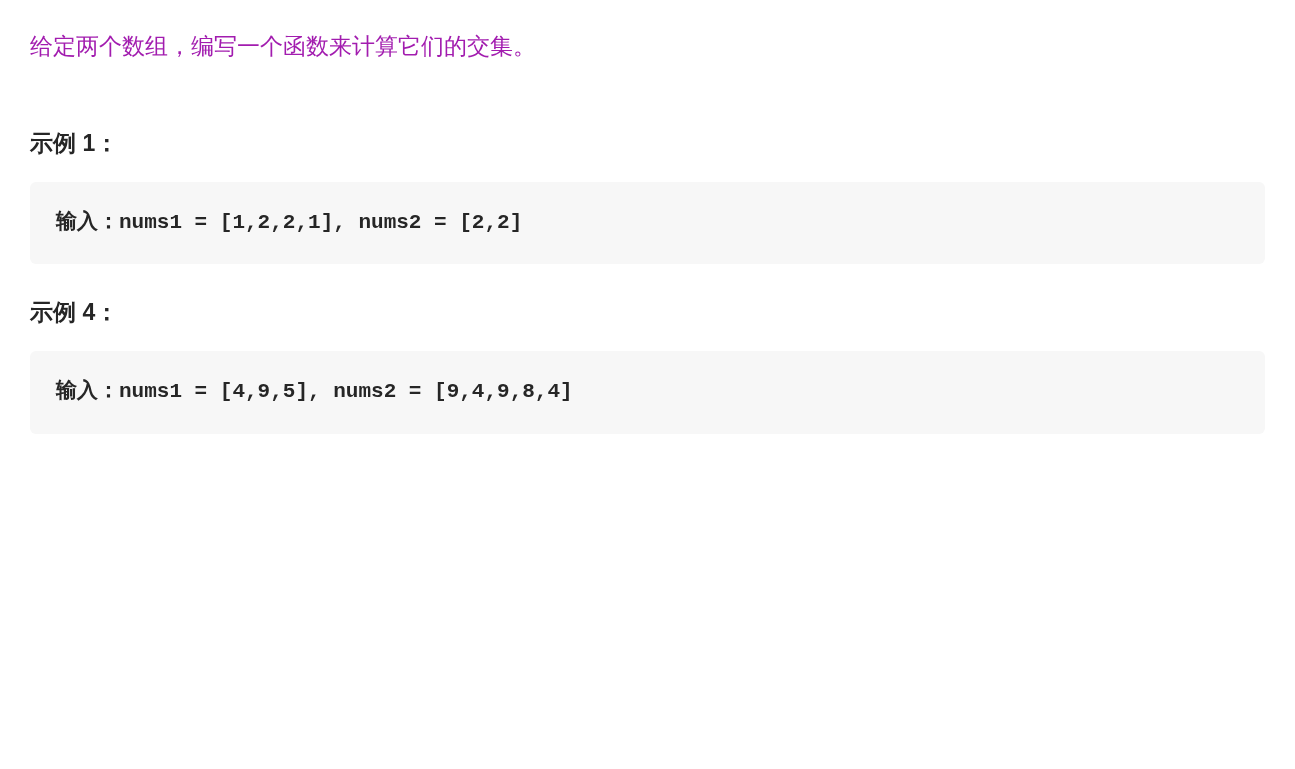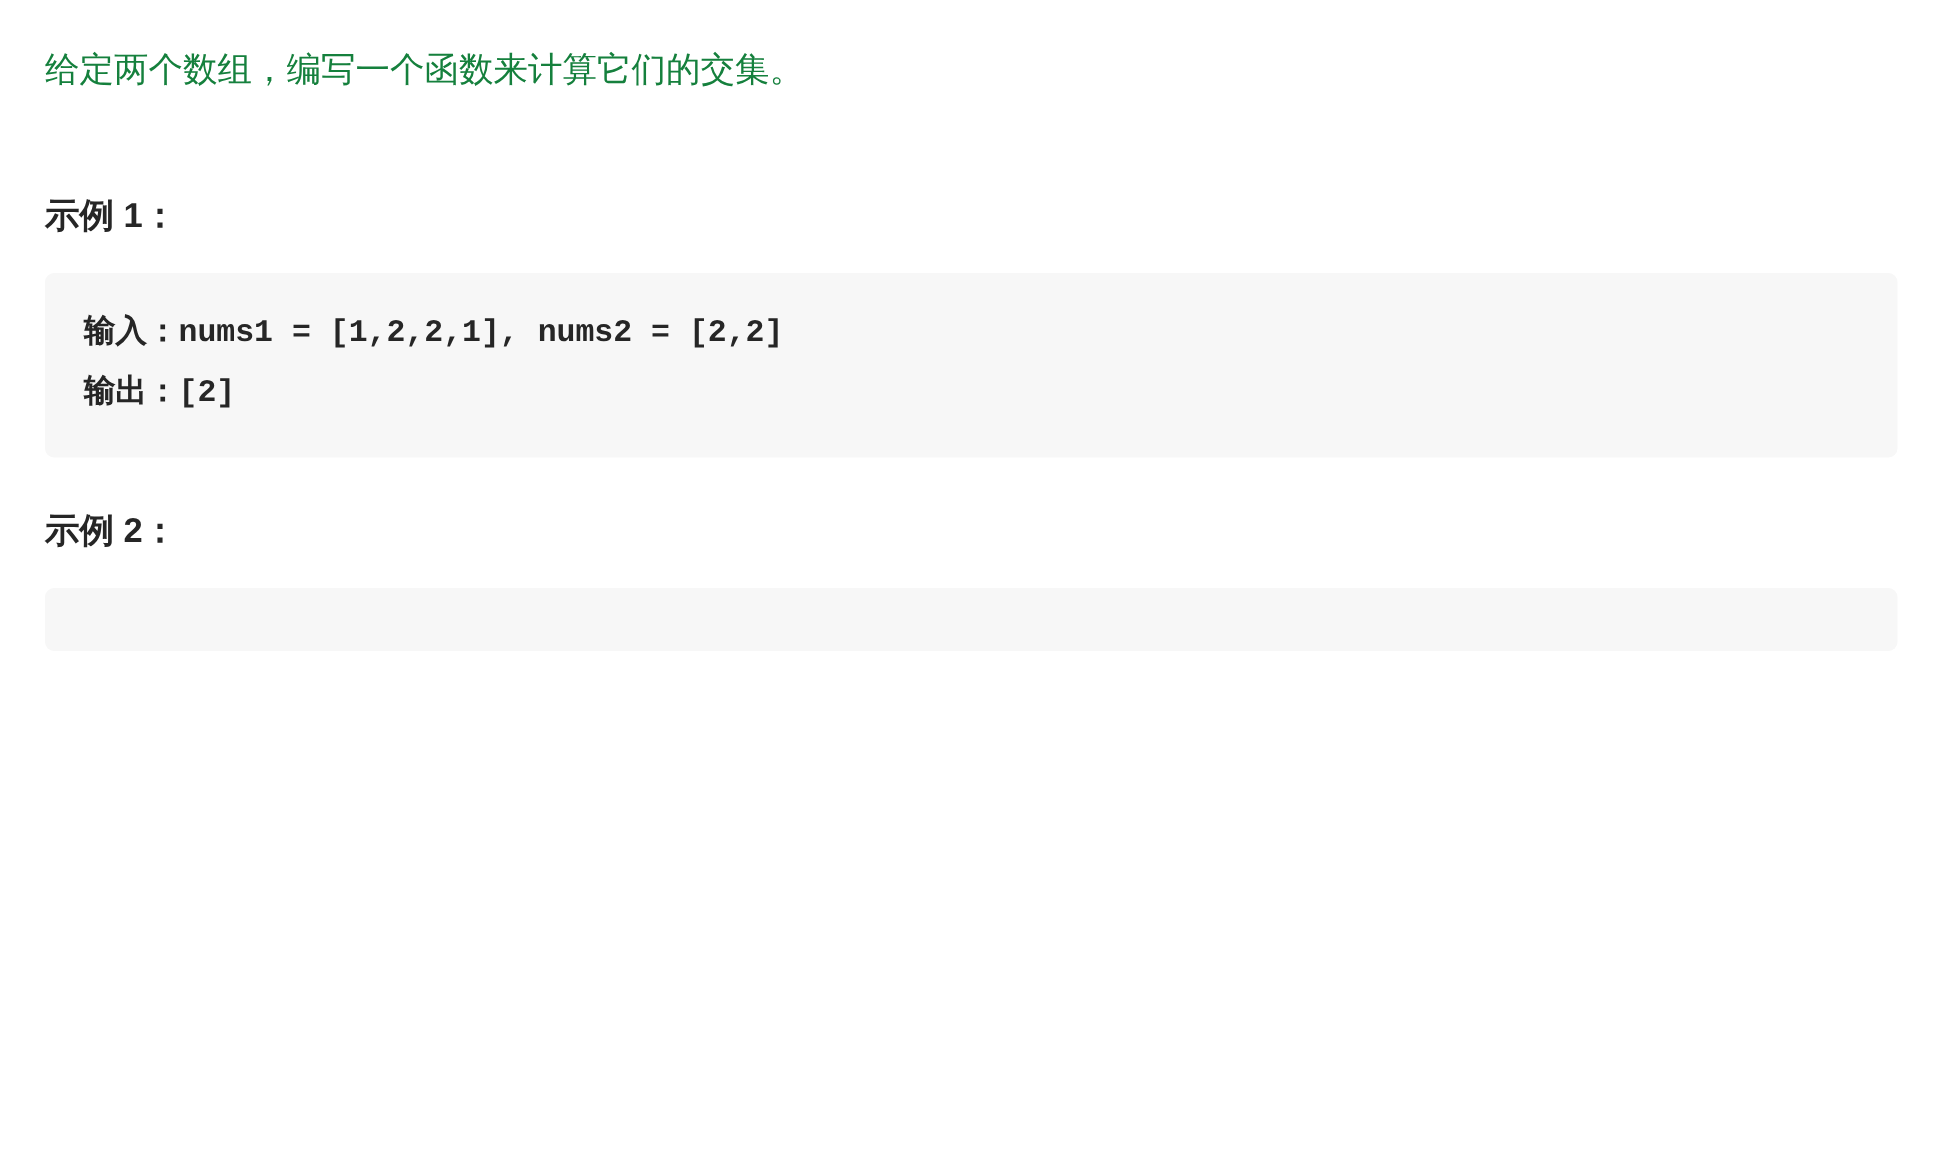--- a/index.html
+++ b/index.html
@@ -10,21 +10,21 @@
     body {
       font-family: -apple-system, BlinkMacSystemFont, "Segoe UI", "PingFang SC", "Hiragino Sans GB", "Microsoft YaHei", "Helvetica Neue", Helvetica, Arial, sans-serif;
       background: #ffffff;
       padding: 28px 30px;
       color: #262626;
       font-size: 22px;
       line-height: 1.6;
     }
     .description {
       margin-bottom: 60px;
-      color: #15803d;
+      color: #a21caf;
       font-size: 23px;
     }
     .example-heading {
       font-weight: 700;
       font-size: 23px;
       margin-bottom: 20px;
       margin-top: 30px;
       color: #262626;
     }
     .code-block {
@@ -48,20 +48,20 @@
 </head>
 <body>
 
 <p class="description">给定两个数组，编写一个函数来计算它们的交集。</p>
 
 <p class="example-heading">示例 1：</p>
 <div class="code-block">
   <div>
     <span class="code-label">输入：</span><span class="code-value">nums1 = [1,2,2,1], nums2 = [2,2]</span>
   </div>
+</div>
+
+<p class="example-heading">示例 4：</p>
+<div class="code-block">
   <div>
-    <span class="code-label">输出：</span><span class="code-value">[2]</span>
+    <span class="code-label">输入：</span><span class="code-value">nums1 = [4,9,5], nums2 = [9,4,9,8,4]</span>
   </div>
 </div>
 
-<p class="example-heading">示例 2：</p>
-<div class="code-block">
-</div>
-
 </body></html>

